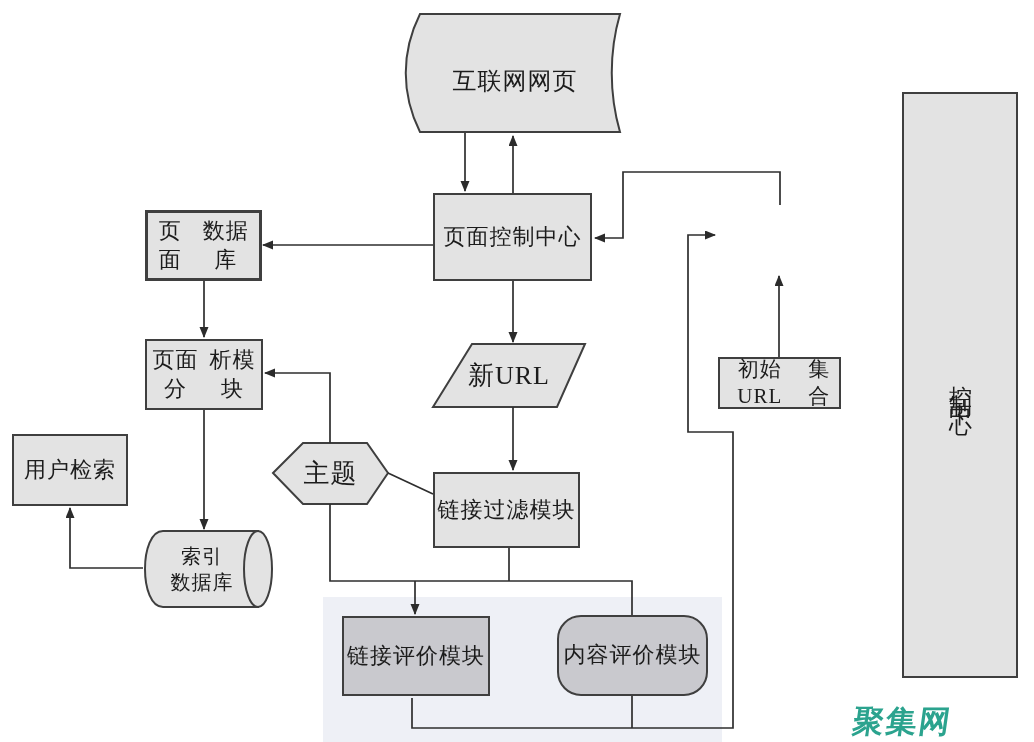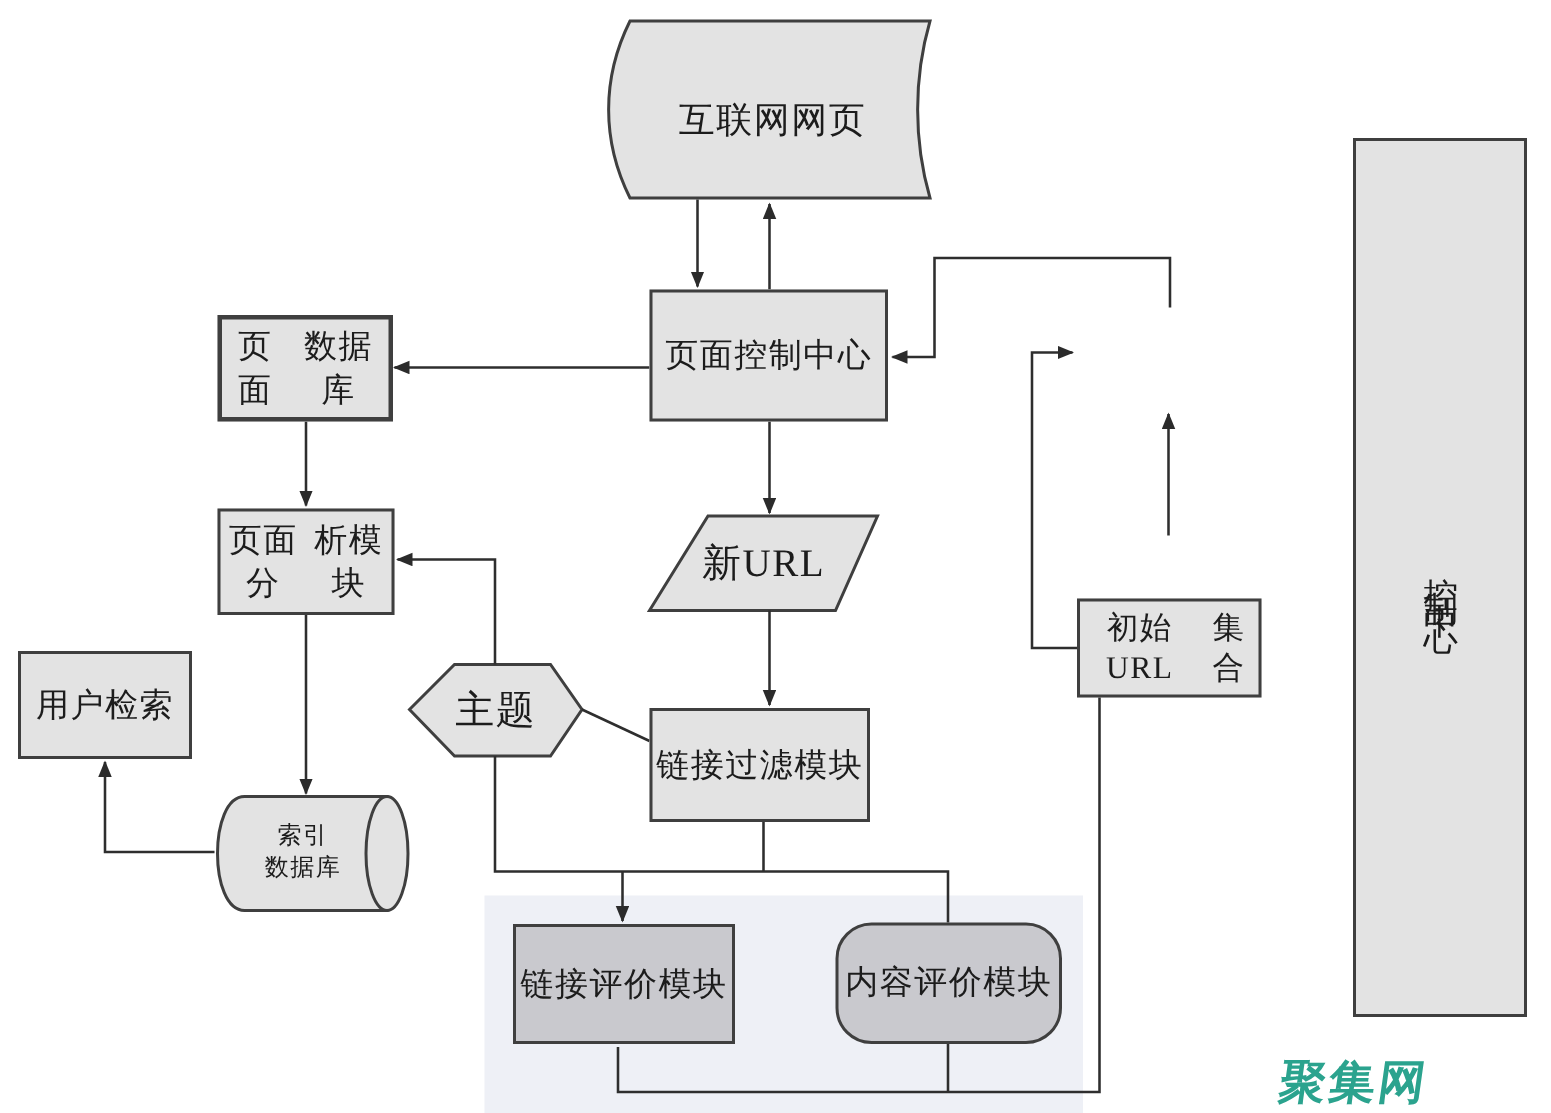--- a/index.html
+++ b/index.html
@@ -107,32 +107,32 @@
     <div>链接</div>
     <div>评价模块</div>
   </div>
 
   <div class="node dark" style="left:557px;top:615px;width:151px;height:81px;border-radius:24px;">
     <div>内容</div>
     <div>评价模块</div>
   </div>
 
 
-  <div class="node" style="left:718px;top:357px;width:123px;height:66px;font-size:21px;margin-top:42px;">
+  <div class="node" style="left:718px;top:357px;width:123px;height:52px;font-size:21px;">
     <div>初始URL</div>
     <div>集合</div>
   </div>
 
   <div class="node" style="left:902px;top:92px;width:116px;height:586px;">
     <div class="vert-label">控制中心</div>
   </div>
 
   <div class="shape-label" style="left:405px;top:14px;width:220px;height:135px;font-size:24px;text-align:center;">互联网网页</div>
 
-  <div class="shape-label" style="left:143px;top:531px;width:118px;height:76px;font-size:16px;">
+  <div class="shape-label" style="left:143px;top:531px;width:118px;height:76px;font-size:20px;">
     <div>索引</div>
     <div>数据库</div>
   </div>
 
   <div class="shape-label" style="left:273px;top:443px;width:115px;height:61px;">主题</div>
 
   <div class="shape-label" style="left:440px;top:344px;width:138px;height:63px;">新URL</div>
 
   <div class="logo">聚集网</div>
 

